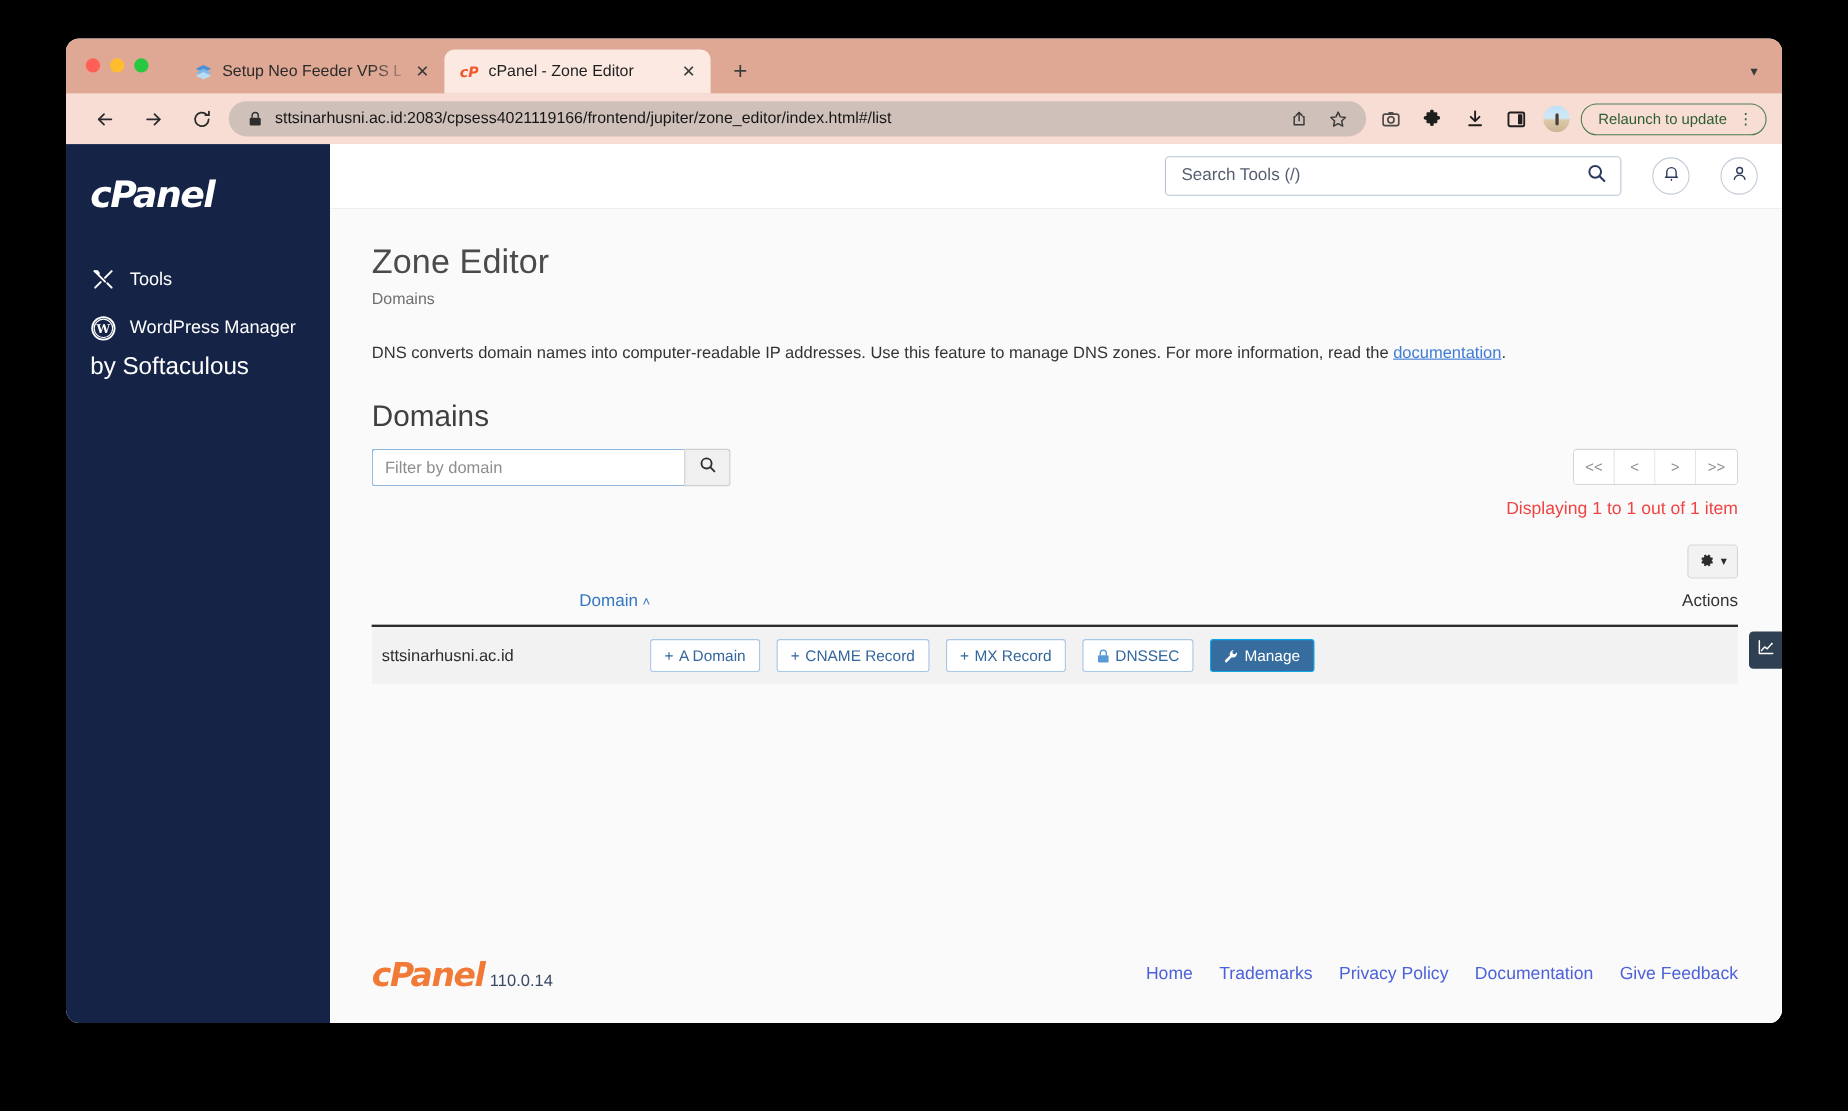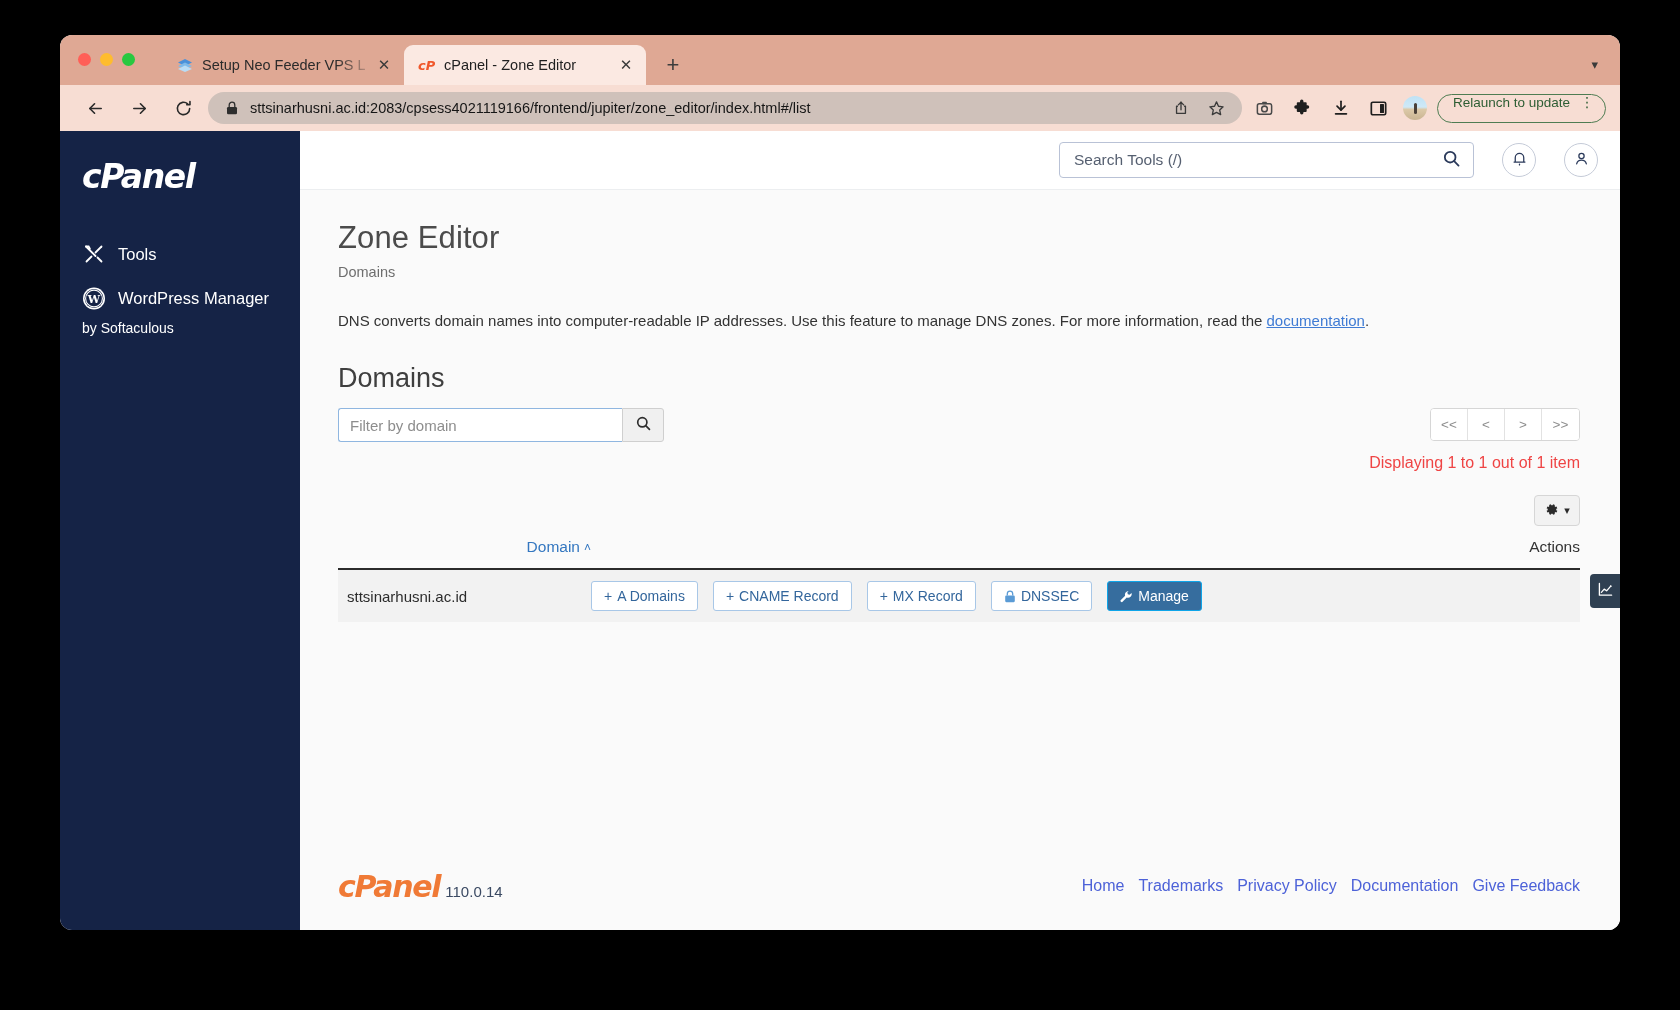--- a/index.html
+++ b/index.html
@@ -159,21 +159,21 @@
     width: 3px; height: 11px;
     background: #4a4038;
     border-radius: 2px;
   }
   #relaunch-button {
     margin-left: 10px;
     height: 29px;
     border: 1px solid #4e7c52;
     border-radius: 15px;
     display: flex;
-    align-items: flex-start;
+    align-items: center;
     gap: 10px;
     padding: 0 11px 0 15px;
     color: #2d5d33;
     font-size: 13.5px;
     flex: 0 0 auto;
   }
   #relaunch-kebab { letter-spacing: 0; font-size: 14px; line-height: 1; }
 
   
   #page {
@@ -208,21 +208,21 @@
     padding: 10px 18px 10px 22px;
     font-size: 16.5px;
     color: #ffffff;
   }
   .side-item .side-icon {
     width: 24px; height: 24px;
     flex: 0 0 24px;
     display: flex; align-items: center; justify-content: center;
   }
   .side-item .side-label { line-height: 1.35; }
-  .side-sub { font-size: 14px; }
+  .side-sub { font-size: 22px; }
 
   
   #main {
     flex: 1 1 auto;
     background: #fafafa;
     display: flex;
     flex-direction: column;
     min-width: 0;
     position: relative;
   }
@@ -438,21 +438,21 @@
   #footer-brand { display: flex; align-items: baseline; gap: 5px; }
   #cpanel-logo-footer {
     font-family: "DejaVu Sans", sans-serif;
     font-weight: 700;
     font-style: italic;
     font-size: 30px;
     letter-spacing: -1.3px;
     color: #f07a36;
   }
   #cpanel-version { font-size: 15px; color: #3b4a63; }
-  #footer-links { display: flex; gap: 14px; align-items: center; }
+  #footer-links { display: flex; gap: 24px; align-items: center; }
   #footer-links a {
     font-size: 16px;
     color: #4d62d8;
     text-decoration: none;
   }
 </style>
 </head>
 <body>
 
 <div id="browser-window">
@@ -684,21 +684,21 @@
               <th class="col-actions">Actions</th>
             </tr>
           </thead>
           <tbody>
             <tr>
               <td class="cell-domain">sttsinarhusni.ac.id</td>
               <td>
                 <div class="action-buttons">
                   <div class="btn btn-outline">
                     <span class="glyph">+</span>
-                    <span>A Domains</span>
+                    <span>A Domain</span>
                   </div>
                   <div class="btn btn-outline">
                     <span class="glyph">+</span>
                     <span>CNAME Record</span>
                   </div>
                   <div class="btn btn-outline">
                     <span class="glyph">+</span>
                     <span>MX Record</span>
                   </div>
                   <div class="btn btn-outline">

